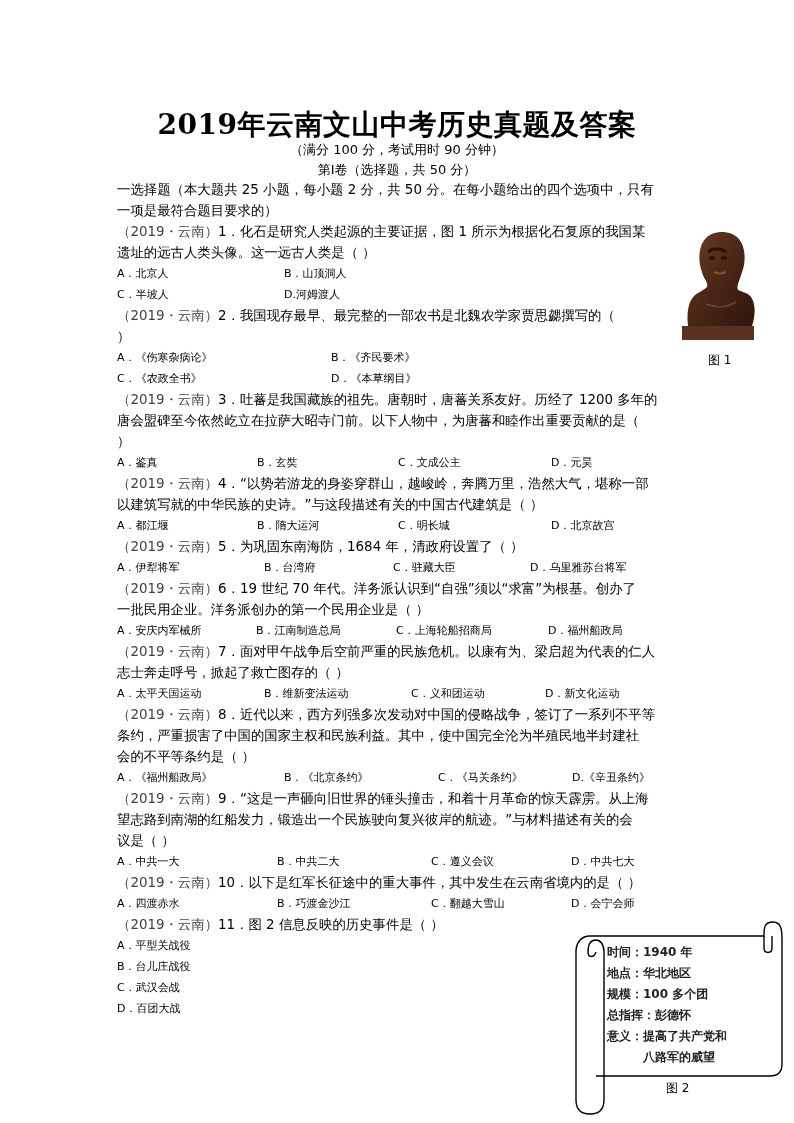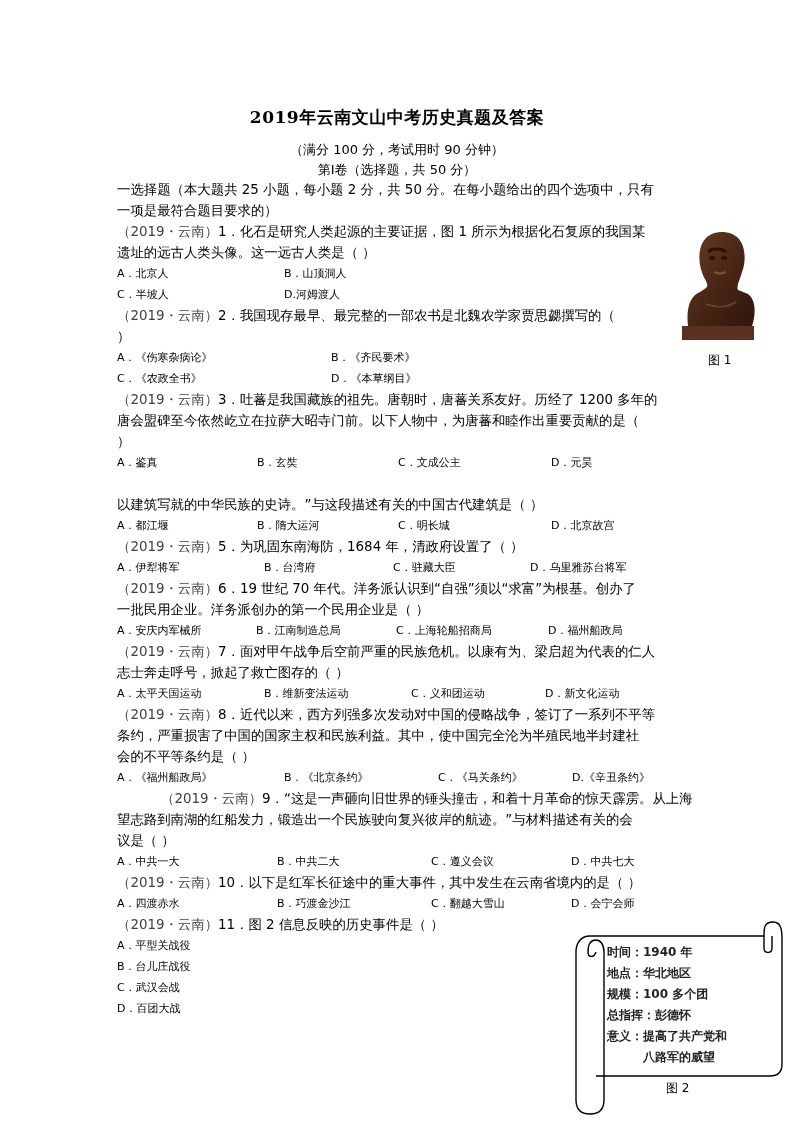--- a/index.html
+++ b/index.html
@@ -1,20 +1,20 @@
 <!DOCTYPE html>
 <html><head>
 <meta charset="utf-8">
 <style>
   html, body { margin:0; padding:0; background:#ffffff; }
   body { width:794px; height:1123px; position:relative; overflow:hidden;
          font-family:"DejaVu Sans", sans-serif; color:#000; }
   .page { position:absolute; left:0; top:0; width:794px; height:1123px; }
   .title { position:absolute; left:0; width:794px; top:106px; text-align:center;
-           font-family:"DejaVu Serif", serif; font-weight:bold; font-size:17px; letter-spacing:0.5px; }
+           font-family:"DejaVu Serif", serif; font-weight:bold; font-size:28px; letter-spacing:0.5px; }
   .center-line { position:absolute; left:0; width:794px; text-align:center; font-size:13px; }
   .line { position:absolute; left:117px; font-size:13.4px; white-space:nowrap; line-height:20px; height:20px; }
   .src { color:#404040; }
   .opt { position:absolute; font-size:11px; white-space:nowrap; line-height:20px; }
   .fig1 { position:absolute; left:676px; top:228px; width:84px; height:118px; }
   .fig-caption { position:absolute; font-size:12px; }
   .scroll { position:absolute; left:568px; top:918px; width:220px; height:200px; }
   .scroll-text { position:absolute; font-size:12px; line-height:20.5px; white-space:nowrap; font-weight:bold; color:#222; }
 </style>
 </head>
@@ -44,20 +44,21 @@
   <div class="opt" style="left:331px; top:369px;">D．《本草纲目》</div>
 
   <div class="line" style="top:390px;"><span class="src">（2019・云南）</span><span>3．吐蕃是我国藏族的祖先。唐朝时，唐蕃关系友好。历经了 1200 多年的</span></div>
   <div class="line" style="top:411px;">唐会盟碑至今依然屹立在拉萨大昭寺门前。以下人物中，为唐蕃和睦作出重要贡献的是（</div>
   <div class="line" style="top:432px;">）</div>
   <div class="opt" style="left:117px; top:453px;">A．鉴真</div>
   <div class="opt" style="left:257px; top:453px;">B．玄奘</div>
   <div class="opt" style="left:398px; top:453px;">C．文成公主</div>
   <div class="opt" style="left:551px; top:453px;">D．元昊</div>
 
+  <div class="line" style="top:474px;"><span class="src">（2019・云南）</span><span>4．“以势若游龙的身姿穿群山，越峻岭，奔腾万里，浩然大气，堪称一部</span></div>
   <div class="line" style="top:495px;">以建筑写就的中华民族的史诗。”与这段描述有关的中国古代建筑是（      ）</div>
   <div class="opt" style="left:117px; top:516px;">A．都江堰</div>
   <div class="opt" style="left:257px; top:516px;">B．隋大运河</div>
   <div class="opt" style="left:398px; top:516px;">C．明长城</div>
   <div class="opt" style="left:551px; top:516px;">D．北京故宫</div>
 
   <div class="line" style="top:537px;"><span class="src">（2019・云南）</span><span>5．为巩固东南海防，1684 年，清政府设置了（      ）</span></div>
   <div class="opt" style="left:117px; top:558px;">A．伊犁将军</div>
   <div class="opt" style="left:264px; top:558px;">B．台湾府</div>
   <div class="opt" style="left:393px; top:558px;">C．驻藏大臣</div>
@@ -78,21 +79,21 @@
   <div class="opt" style="left:545px; top:684px;">D．新文化运动</div>
 
   <div class="line" style="top:705px;"><span class="src">（2019・云南）</span><span>8．近代以来，西方列强多次发动对中国的侵略战争，签订了一系列不平等</span></div>
   <div class="line" style="top:726px;">条约，严重损害了中国的国家主权和民族利益。其中，使中国完全沦为半殖民地半封建社</div>
   <div class="line" style="top:747px;">会的不平等条约是（      ）</div>
   <div class="opt" style="left:117px; top:768px;">A．《福州船政局》</div>
   <div class="opt" style="left:284px; top:768px;">B．《北京条约》</div>
   <div class="opt" style="left:438px; top:768px;">C．《马关条约》</div>
   <div class="opt" style="left:572px; top:768px;">D.《辛丑条约》</div>
 
-  <div class="line" style="top:789px;margin-left:44px;"><span class="src">（2019・云南）</span><span>9．“这是一声砸向旧世界的锤头撞击，和着十月革命的惊天霹雳。从上海</span></div>
+  <div class="line" style="top:789px;"><span class="src">（2019・云南）</span><span>9．“这是一声砸向旧世界的锤头撞击，和着十月革命的惊天霹雳。从上海</span></div>
   <div class="line" style="top:810px;">望志路到南湖的红船发力，锻造出一个民族驶向复兴彼岸的航迹。”与材料描述有关的会</div>
   <div class="line" style="top:831px;">议是（      ）</div>
   <div class="opt" style="left:117px; top:852px;">A．中共一大</div>
   <div class="opt" style="left:277px; top:852px;">B．中共二大</div>
   <div class="opt" style="left:431px; top:852px;">C．遵义会议</div>
   <div class="opt" style="left:571px; top:852px;">D．中共七大</div>
 
   <div class="line" style="top:873px;"><span class="src">（2019・云南）</span><span>10．以下是红军长征途中的重大事件，其中发生在云南省境内的是（      ）</span></div>
   <div class="opt" style="left:117px; top:894px;">A．四渡赤水</div>
   <div class="opt" style="left:277px; top:894px;">B．巧渡金沙江</div>

